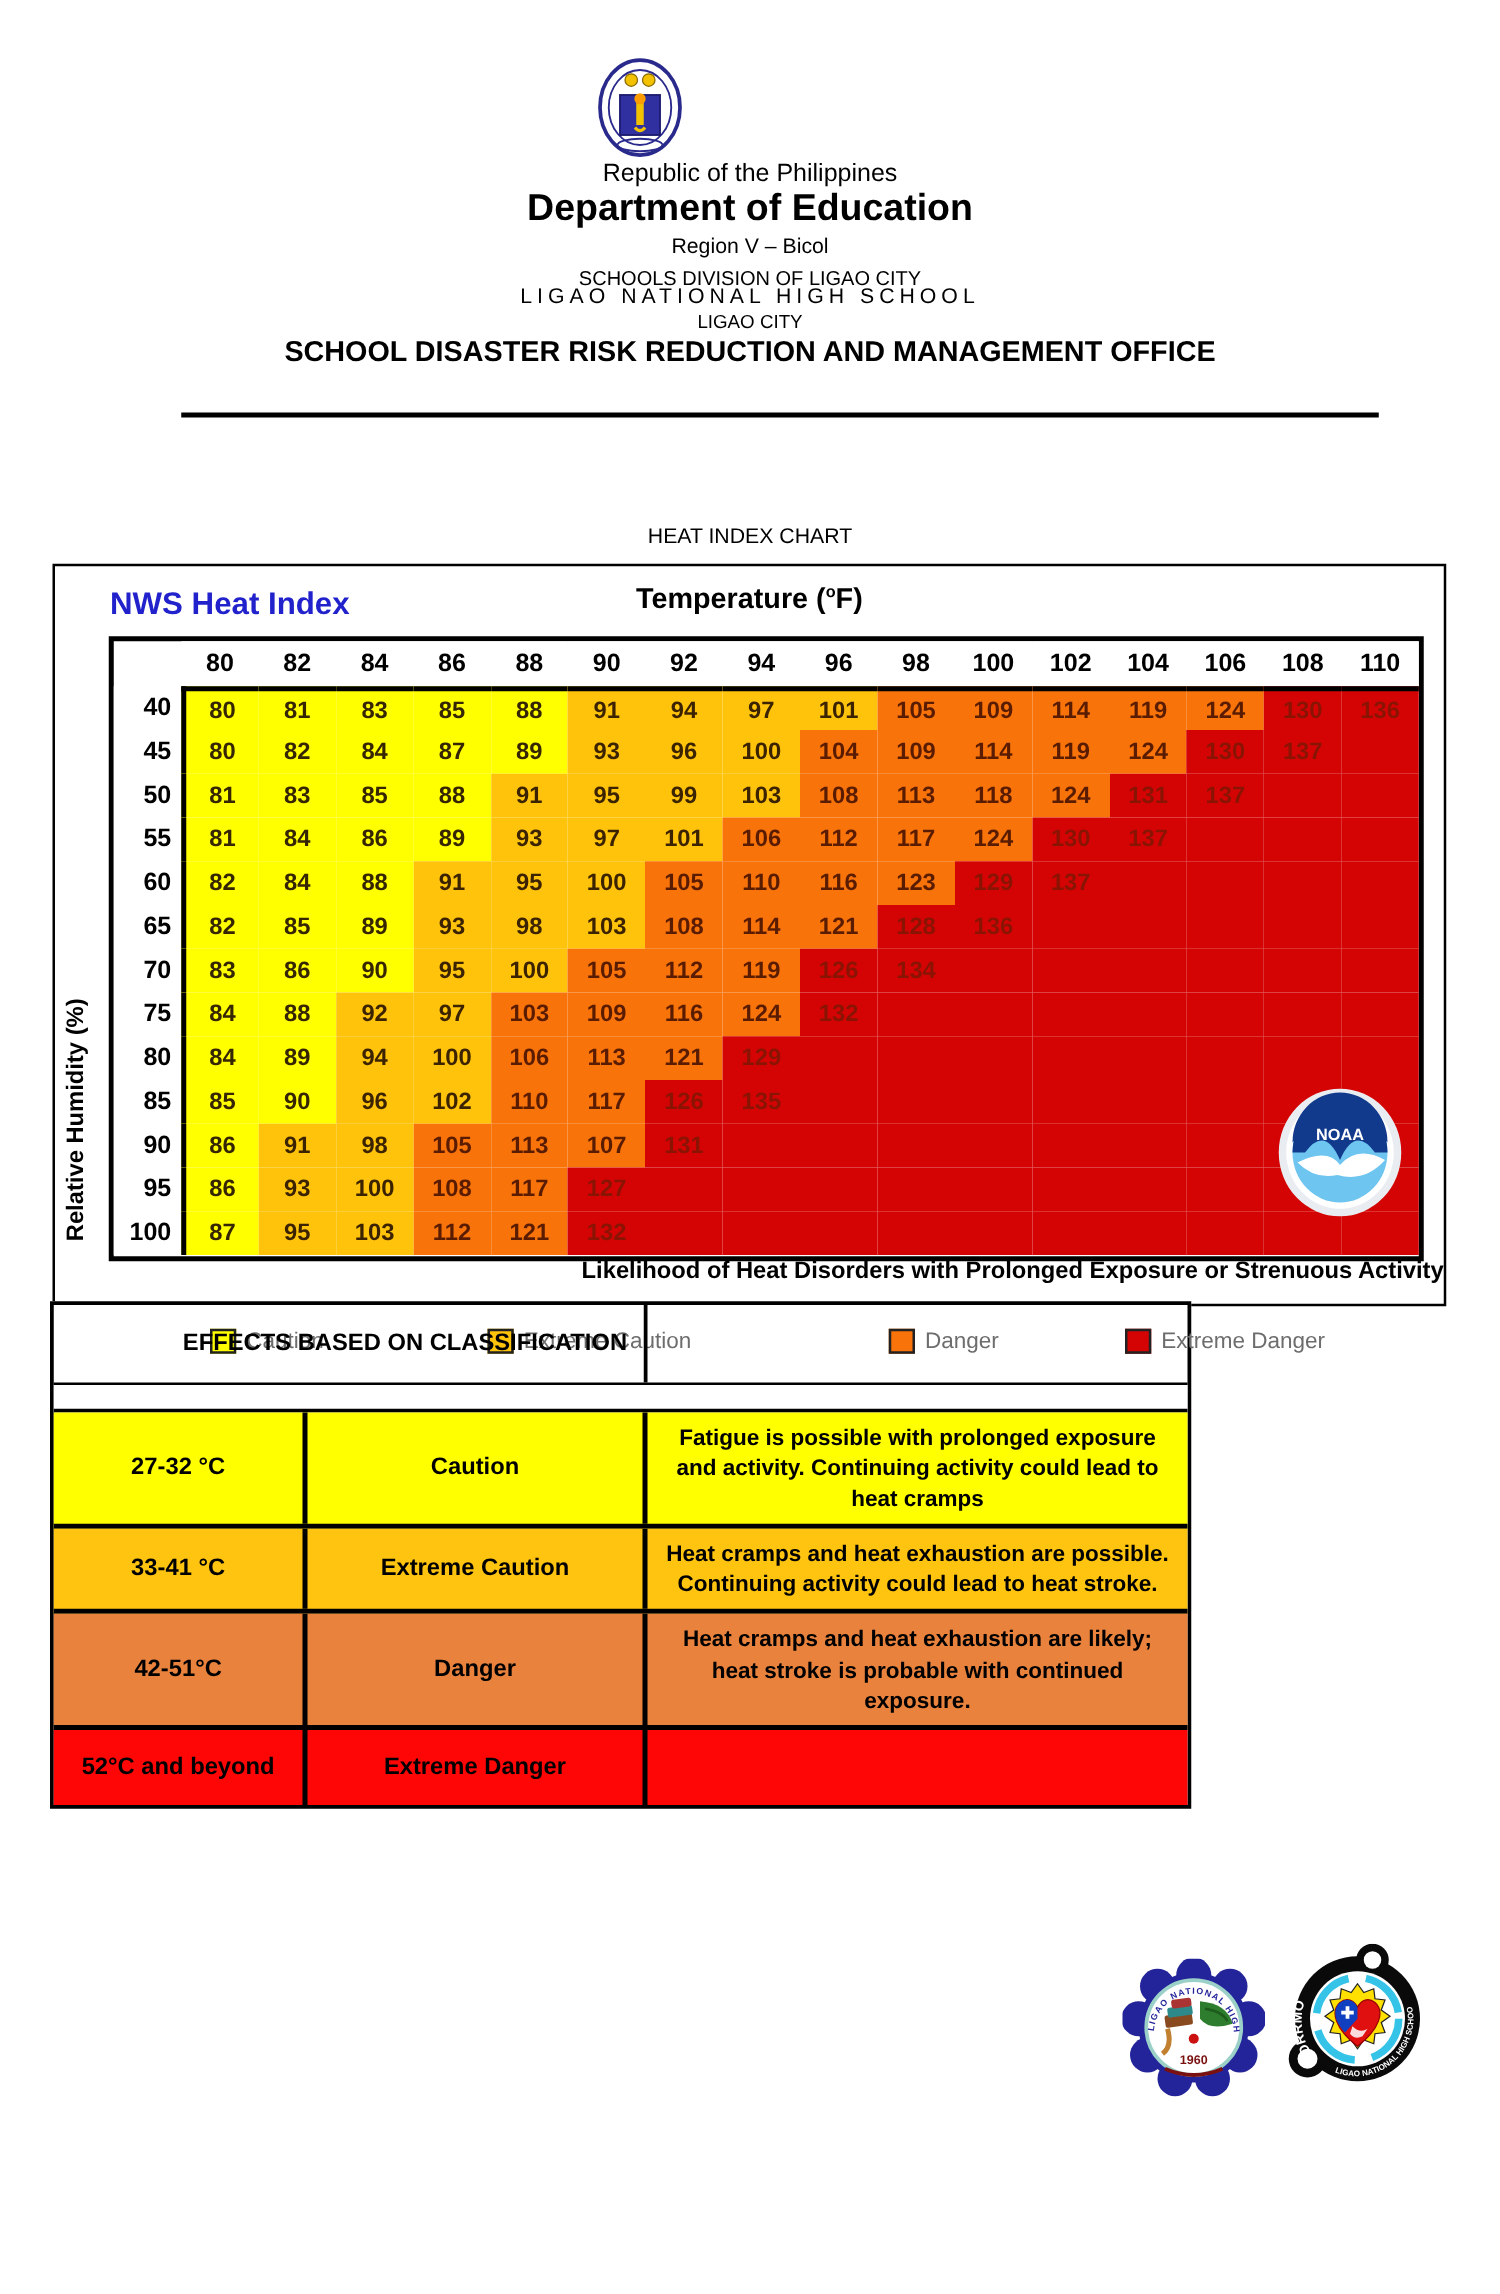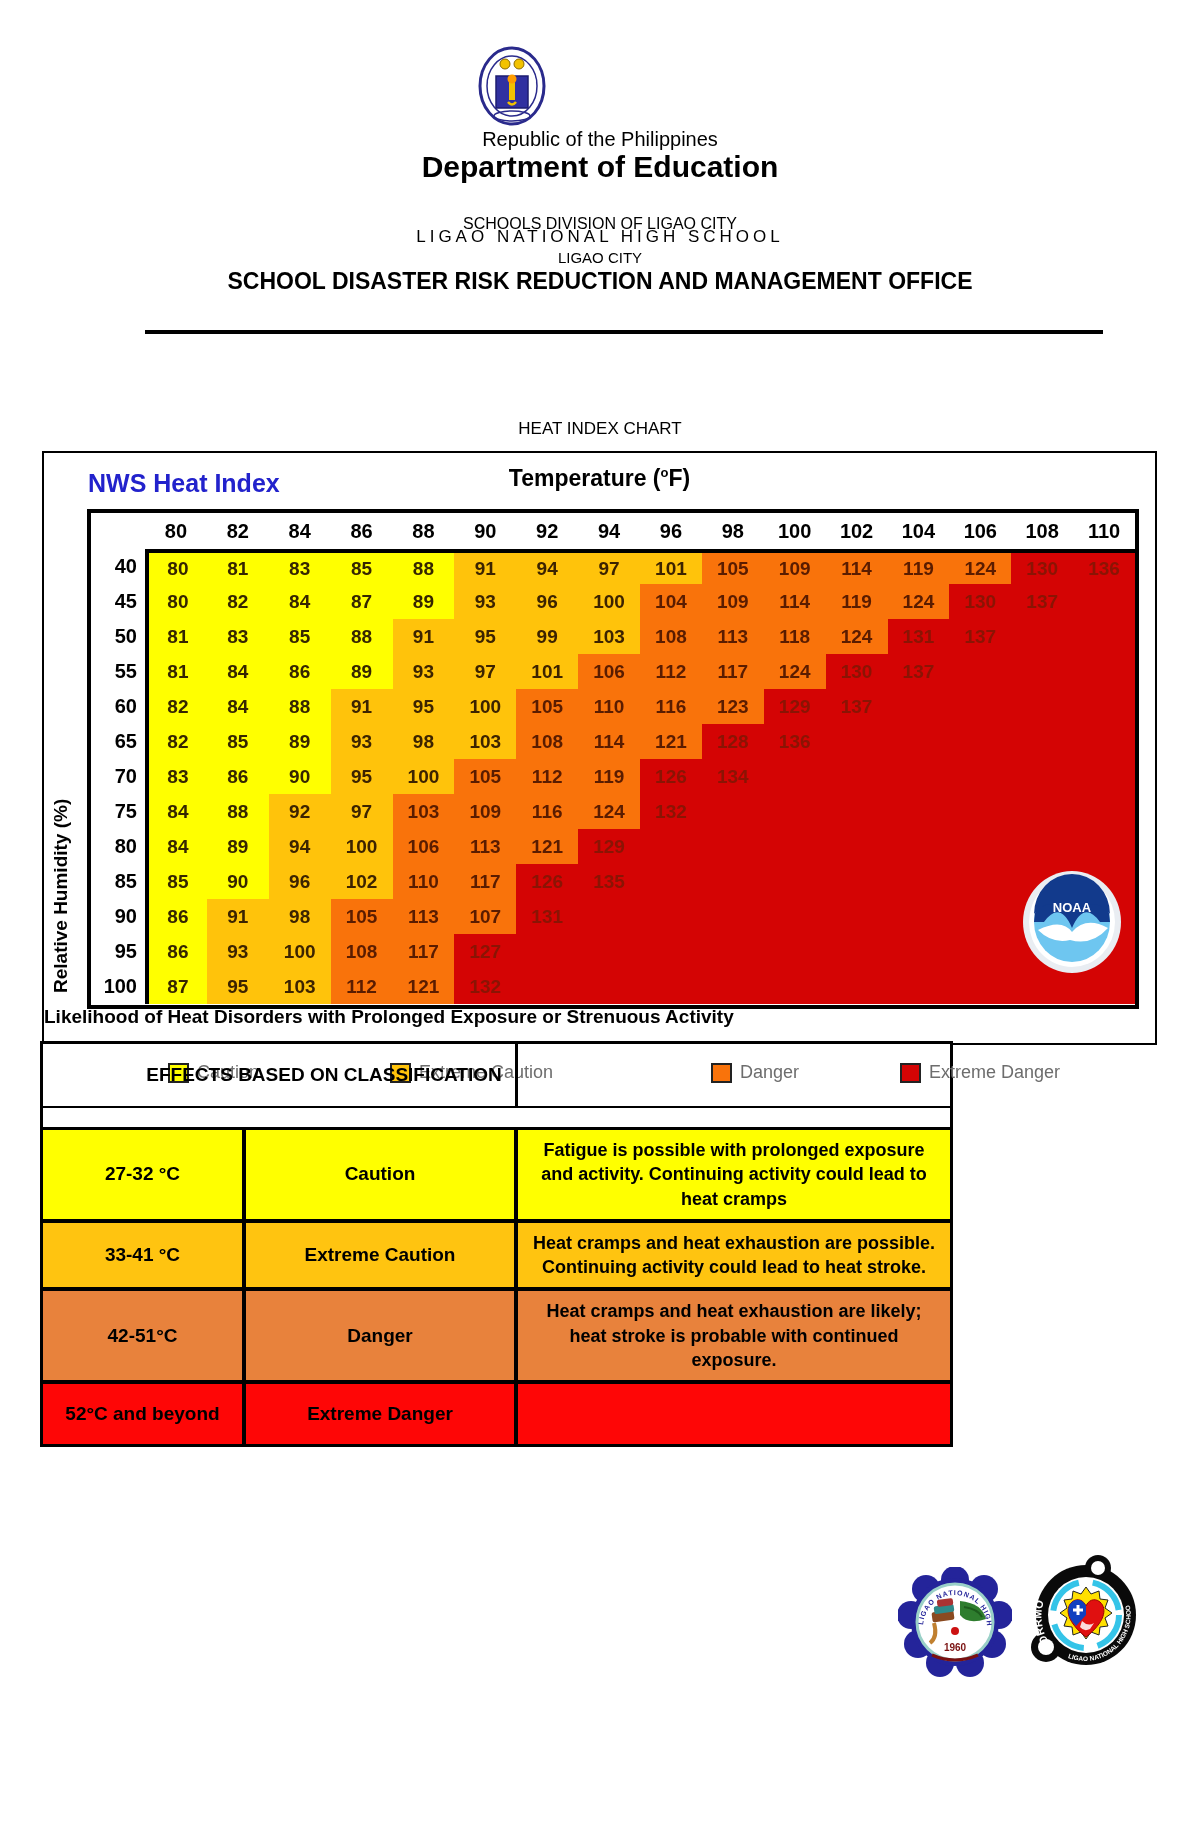--- a/index.html
+++ b/index.html
@@ -32,21 +32,21 @@
   .heat-grid{position:absolute;left:43px;top:56px;width:1052px;height:500px;
              border:4px solid #000;box-sizing:border-box;background:#fff;
              display:grid;grid-template-columns:54px repeat(16,1fr);
              grid-template-rows:36px repeat(13,35px);}
   .hcell{display:flex;align-items:center;justify-content:center;
          font-size:19px;font-weight:bold;box-sizing:border-box;}
   .hcell.colh{font-size:20px;background:#fff;}
   .hcell.rowh{font-size:20px;background:#fff;justify-content:flex-end;padding-right:8px;}
   .hcell.r0{border-top:4px solid #000;}
   .hcell.c0{border-left:4px solid #000;}
-  .likelihood{position:absolute;left:0;top:553px;width:1111px;text-align:left;
+  .likelihood{position:absolute;left:0;top:553px;width:1111px;text-align:right;
               font-size:19px;font-weight:bold;}
   .noaa{position:absolute;left:978px;top:417px;width:100px;height:104px;}
 
   
   .fx-table{position:absolute;left:40px;top:1041px;width:913px;border:3px solid #000;
             box-sizing:border-box;background:#fff;}
   .fx-head{position:relative;display:grid;grid-template-columns:475px 1fr;height:62px;
            border-bottom:2px solid #000;}
   .fx-head-cell{position:relative;display:flex;align-items:center;justify-content:center;
                 font-size:19px;font-weight:bold;text-align:center;z-index:2;}
@@ -83,20 +83,21 @@
       <circle cx="41" cy="18" r="5" fill="#f2c200" stroke="#8a6a00"></circle>
       <rect x="31" y="36" width="6" height="18" fill="#f2c200"></rect>
       <circle cx="34" cy="33" r="4.5" fill="#ff9d00"></circle>
       <path d="M30 56 q4 5 8 0" stroke="#f2c200" stroke-width="2.5" fill="none"></path>
       <ellipse cx="34" cy="70" rx="18" ry="5" fill="none" stroke="#2a2a8c" stroke-width="1.5"></ellipse>
     </svg>
   </div>
 
   <div class="hdr h-republic">Republic of the Philippines</div>
   <div class="hdr h-dept">Department of Education</div>
+  <div class="hdr h-region">Region V – Bicol</div>
   <div class="hdr h-division">SCHOOLS DIVISION OF LIGAO CITY</div>
   <div class="hdr h-school">LIGAO NATIONAL HIGH SCHOOL</div>
   <div class="hdr h-city">LIGAO CITY</div>
   <div class="hdr h-office">SCHOOL DISASTER RISK REDUCTION AND MANAGEMENT OFFICE</div>
   <div class="hrule"></div>
 
   <div class="chart-title">HEAT INDEX CHART</div>
 
   <div class="nws-box">
     <div class="nws-title">NWS Heat Index</div>

